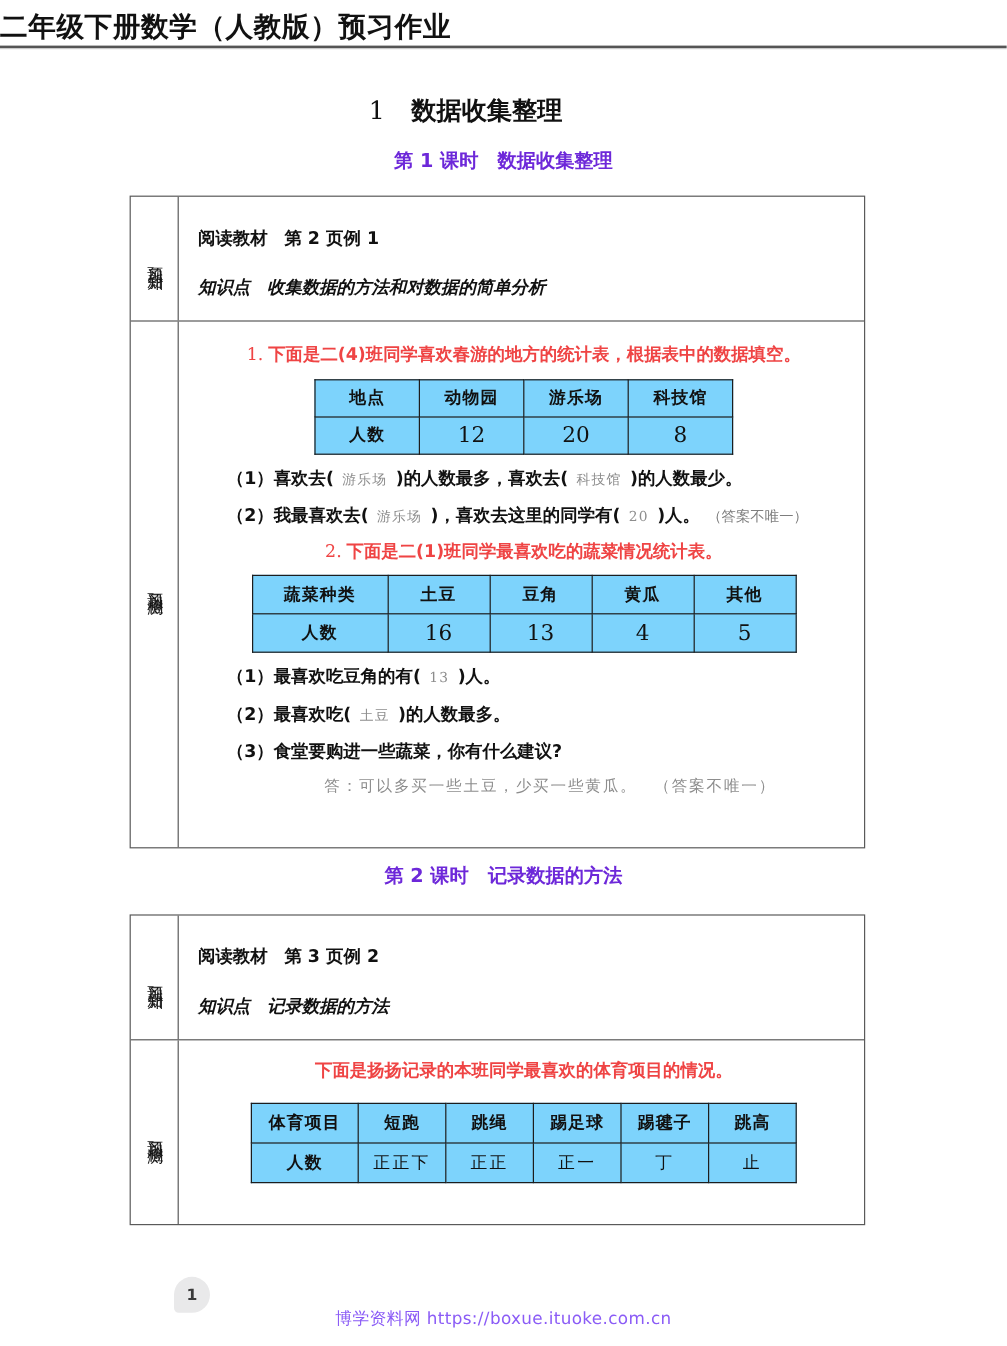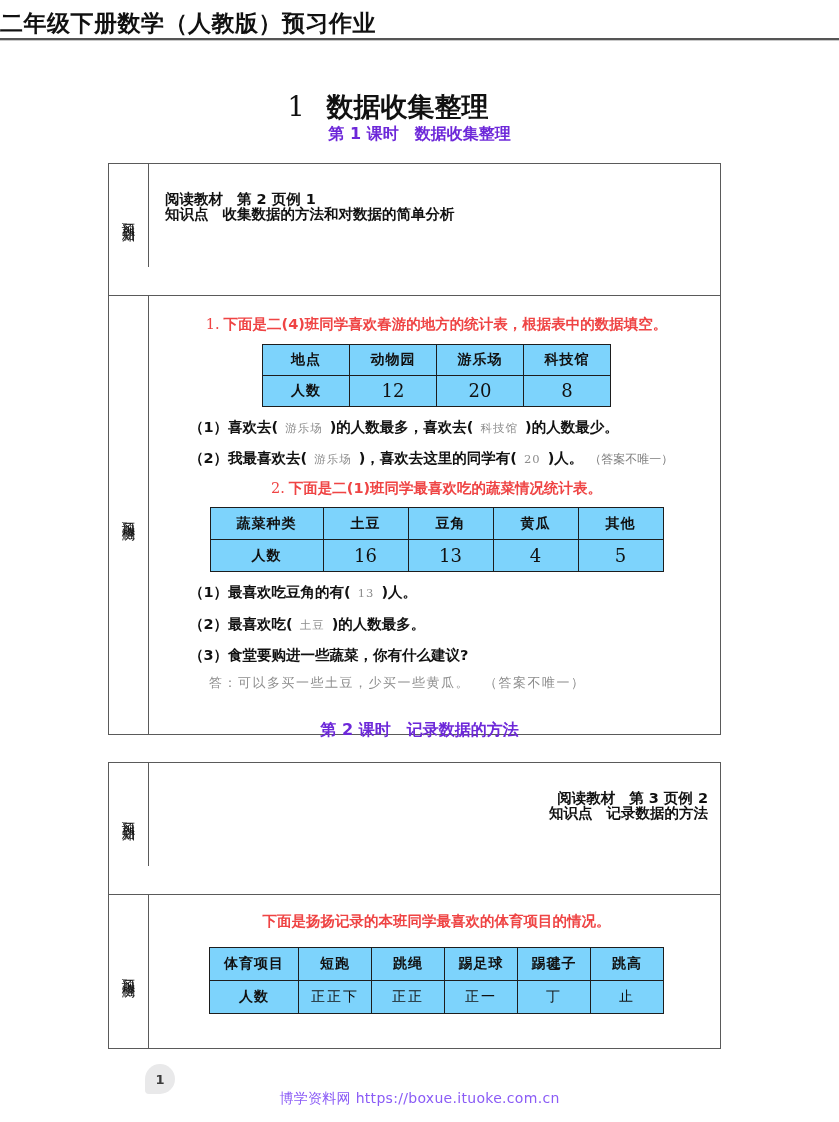--- a/index.html
+++ b/index.html
@@ -42,24 +42,23 @@
     border-bottom: 1px solid #c9c9c9;
   }
 
   
   .unit-title {
     position: absolute;
     left: 0;
     width: 776px;
     text-align: center;
     font-family: "DejaVu Sans", "Liberation Sans", sans-serif;
-    font-size: 27px;
+    font-size: 21px;
     font-weight: 700;
     color: #111;
-    margin-top: 11px;
   }
   .unit-title .num { margin-right: 22px; font-family: "DejaVu Serif","Liberation Serif",serif; font-weight:400;}
   .lesson-title {
     position: absolute;
     left: 0;
     width: 839px;
     text-align: center;
     font-family: "DejaVu Sans", "Liberation Sans", sans-serif;
     font-size: 16px;
     font-weight: 700;
@@ -70,21 +69,20 @@
   
   .section-box {
     position: absolute;
     left: 108px;
     width: 613px;
     border: 1.6px solid #5a5a5a;
     box-sizing: border-box;
     display: flex;
     flex-direction: column;
     background: #fff;
-    gap: 28px;
   }
   .box-row {
     display: flex;
     align-items: stretch;
   }
   .box-row + .box-row { border-top: 1.6px solid #5a5a5a; }
 
   .side-label {
     width: 40px;
     flex: 0 0 40px;
@@ -113,21 +111,21 @@
   
   .read-line {
     font-family: "DejaVu Sans", "Liberation Sans", sans-serif;
     font-size: 14.5px;
     font-weight: 700;
     color: #111;
     line-height: 1;
     margin: 9px 0 0 0;
   }
   .read-line .sep { display:inline-block; width: 14px; }
-  .read-line.second { margin-top: 0; }
+  .read-line.second { margin-top: 26px; font-style: italic; }
 
   
   .q-line {
     font-family: "DejaVu Sans", "Liberation Sans", sans-serif;
     font-size: 14.5px;
     font-weight: 700;
     color: #ef4444;
     line-height: 1.5;
     margin: 2px 0 0 0;
     text-align: center;
@@ -156,20 +154,21 @@
     color: #7d7d7d;
     margin-left: 6px;
   }
   .hand-answer {
     font-family: "DejaVu Serif", "Liberation Serif", serif;
     font-weight: 400;
     font-size: 13px;
     color: #8d8d8d;
     letter-spacing: 1.5px;
     margin: 7px 0 0 44px;
+    text-align: center;
   }
   .hand-answer .tail { margin-left: 14px; }
 
   
   .data-table {
     border-collapse: collapse;
     margin: 8px auto 4px auto;
     background: #7dd3fc;
   }
   .data-table td {
@@ -346,21 +345,21 @@
     </div>
   </div>
 </div>
 
 <div class="lesson-title" style="top:720px;">
   <span>第 2 课时</span><span class="gap"></span><span>记录数据的方法</span>
 </div>
 
 <div class="section-box" style="top:762px;">
 
-  <div class="box-row" style="min-height:103px;text-align:right;">
+  <div class="box-row" style="min-height:103px;">
     <div class="side-label">
       <span>预习新知</span>
     </div>
     <div class="box-body">
       <div class="read-line" style="margin-top:18px;">
         <span>阅读教材</span><span class="sep"></span><span>第 3 页例 2</span>
       </div>
       <div class="read-line second">
         <span>知识点</span><span class="sep"></span><span>记录数据的方法</span>
       </div>

